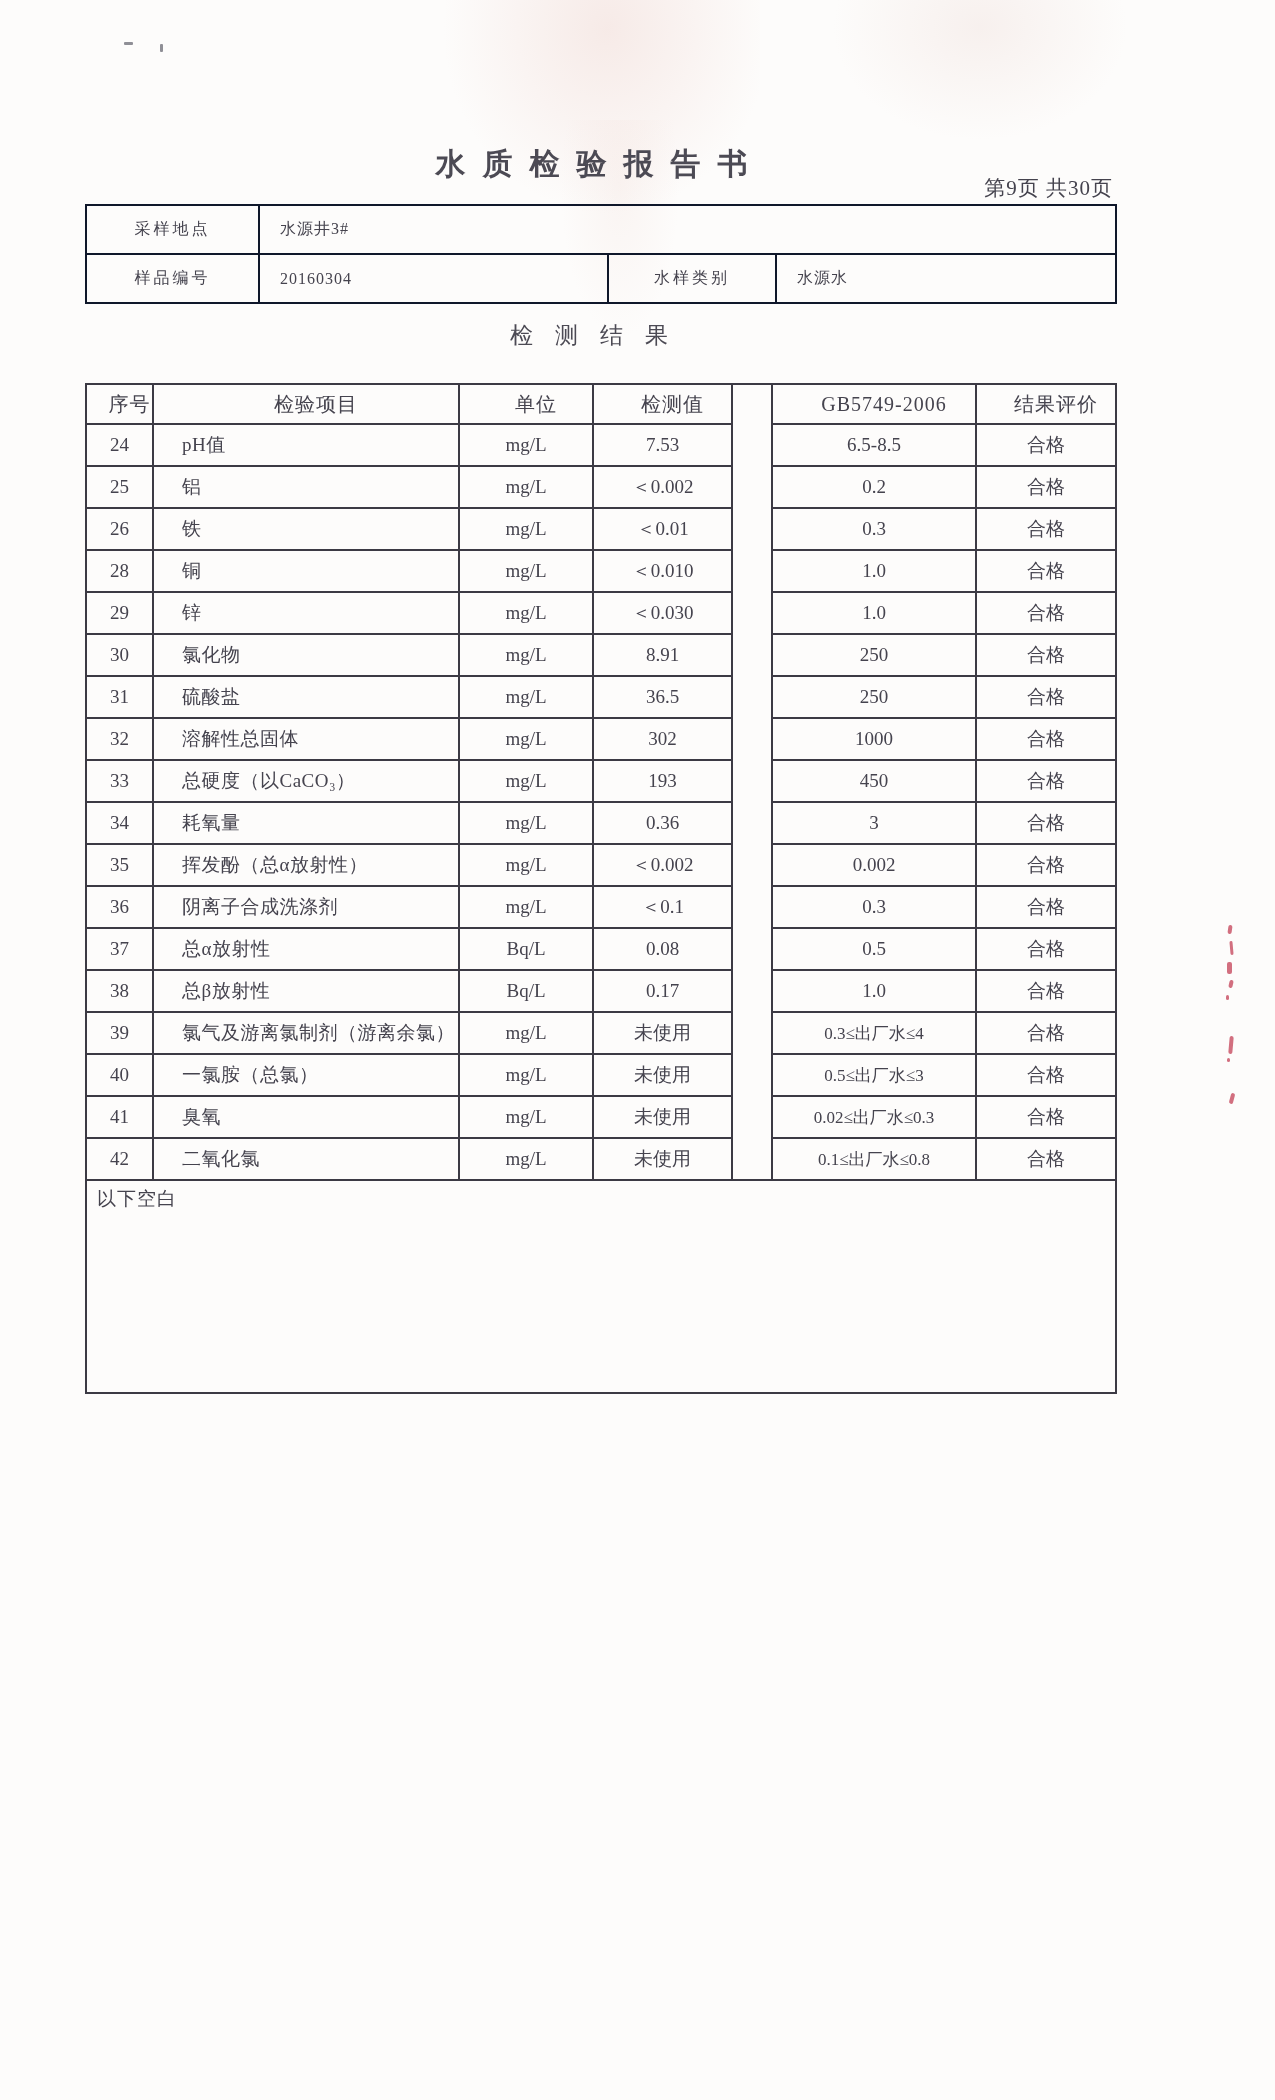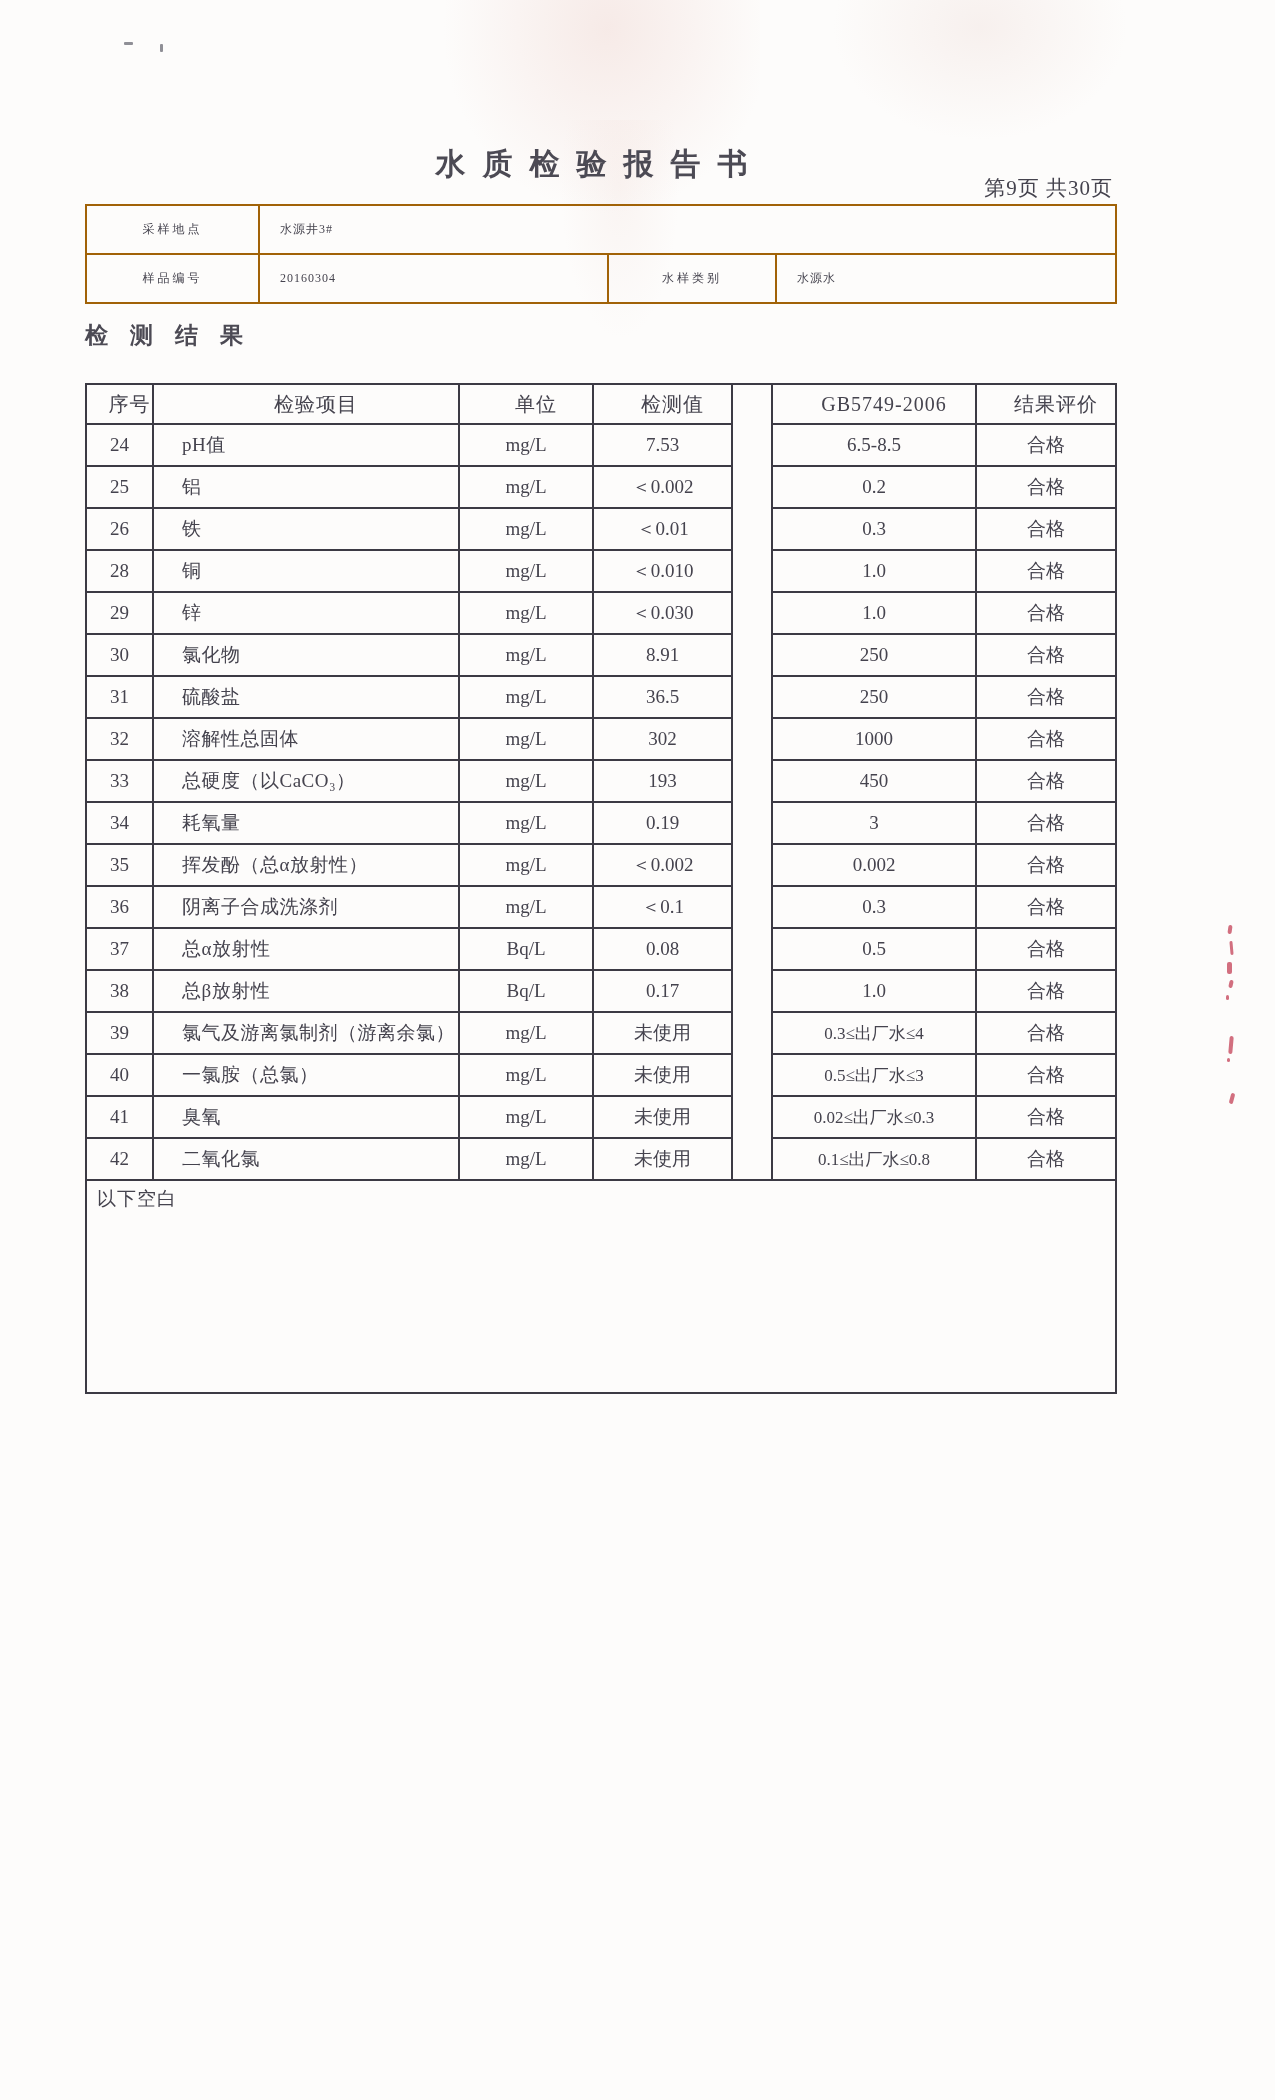--- a/index.html
+++ b/index.html
@@ -24,28 +24,28 @@
     position:absolute;top:144px;left:85px;width:1030px;text-align:center;
     font-size:30px;font-weight:bold;letter-spacing:17px;color:#4c4a54;white-space:nowrap;
   }
   .page-info{
     position:absolute;top:174px;left:85px;width:1028px;text-align:right;
     font-size:21px;letter-spacing:1px;
   }
   table{border-collapse:collapse;table-layout:fixed;}
   .sample-table{position:absolute;top:204px;left:85px;width:1030px;}
   .sample-table td{
-    border:2px solid #a16207;height:45px;font-size:12px;vertical-align:middle;
+    border:2px solid #0f172a;height:45px;font-size:16px;vertical-align:middle;
   }
   .sample-table td.lbl{text-align:center;letter-spacing:3px;}
   .sample-table td.val{text-align:left;padding-left:20px;letter-spacing:1px;}
 
   .section-title{
-    position:absolute;top:320px;left:85px;width:1030px;text-align:left;
-    font-size:23px;font-weight:bold;letter-spacing:22px;color:#4c4a54;white-space:nowrap;
+    position:absolute;top:320px;left:85px;width:1030px;text-align:center;
+    font-size:23px;font-weight:normal;letter-spacing:22px;color:#4c4a54;white-space:nowrap;
   }
 
   .results{position:absolute;top:383px;left:85px;width:1030px;}
   .results th,.results td{
     border:2px solid #3c3a44;font-weight:normal;vertical-align:middle;
     text-align:center;padding:0;overflow:hidden;
   }
   .results thead th{height:38px;font-size:20px;letter-spacing:1px;padding-left:20px;}
   .results tbody td{height:40px;font-size:19px;}
   .results td.item{text-align:left;padding-left:28px;letter-spacing:.5px;}
@@ -203,21 +203,21 @@
           <td class="unit">mg/L</td>
           <td class="value">193</td>
           <td class="gap"></td>
           <td class="std">450</td>
           <td class="eval">合格</td>
         </tr>
         <tr>
           <td class="no">34</td>
           <td class="item">耗氧量</td>
           <td class="unit">mg/L</td>
-          <td class="value">0.19</td>
+          <td class="value">0.36</td>
           <td class="gap"></td>
           <td class="std">3</td>
           <td class="eval">合格</td>
         </tr>
         <tr>
           <td class="no">35</td>
           <td class="item">挥发酚（总α放射性）</td>
           <td class="unit">mg/L</td>
           <td class="value">＜0.002</td>
           <td class="gap"></td>

